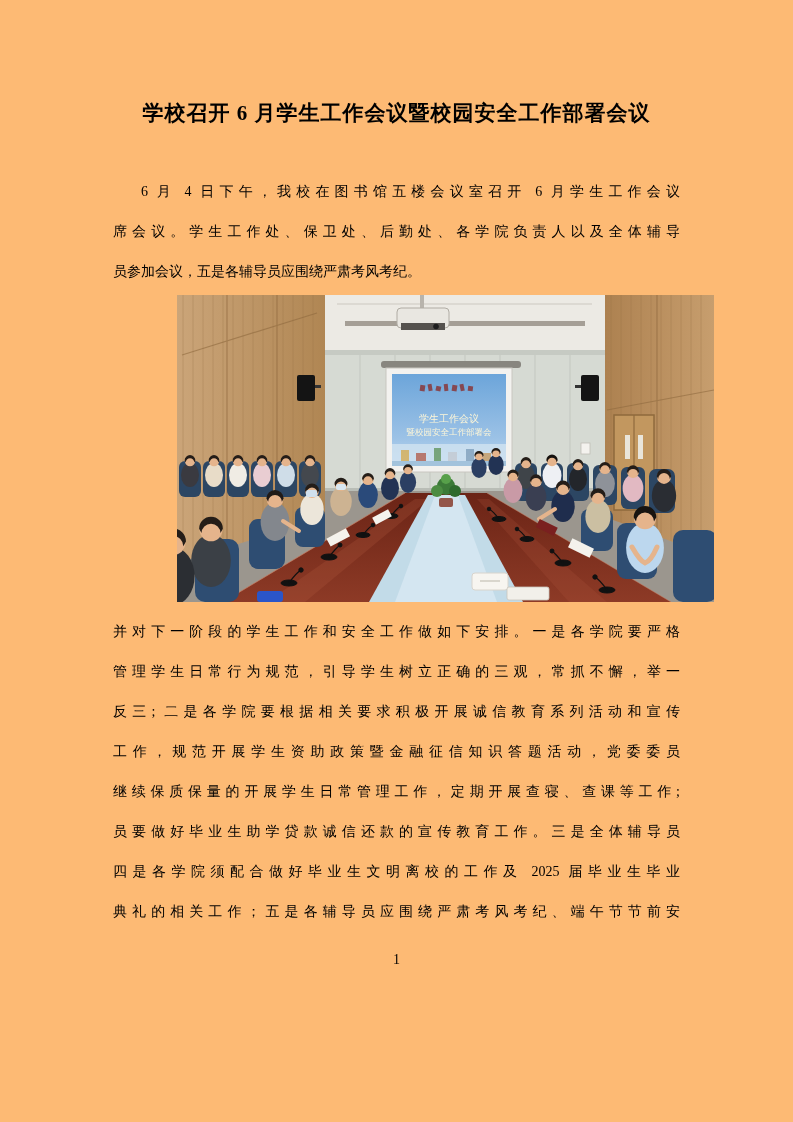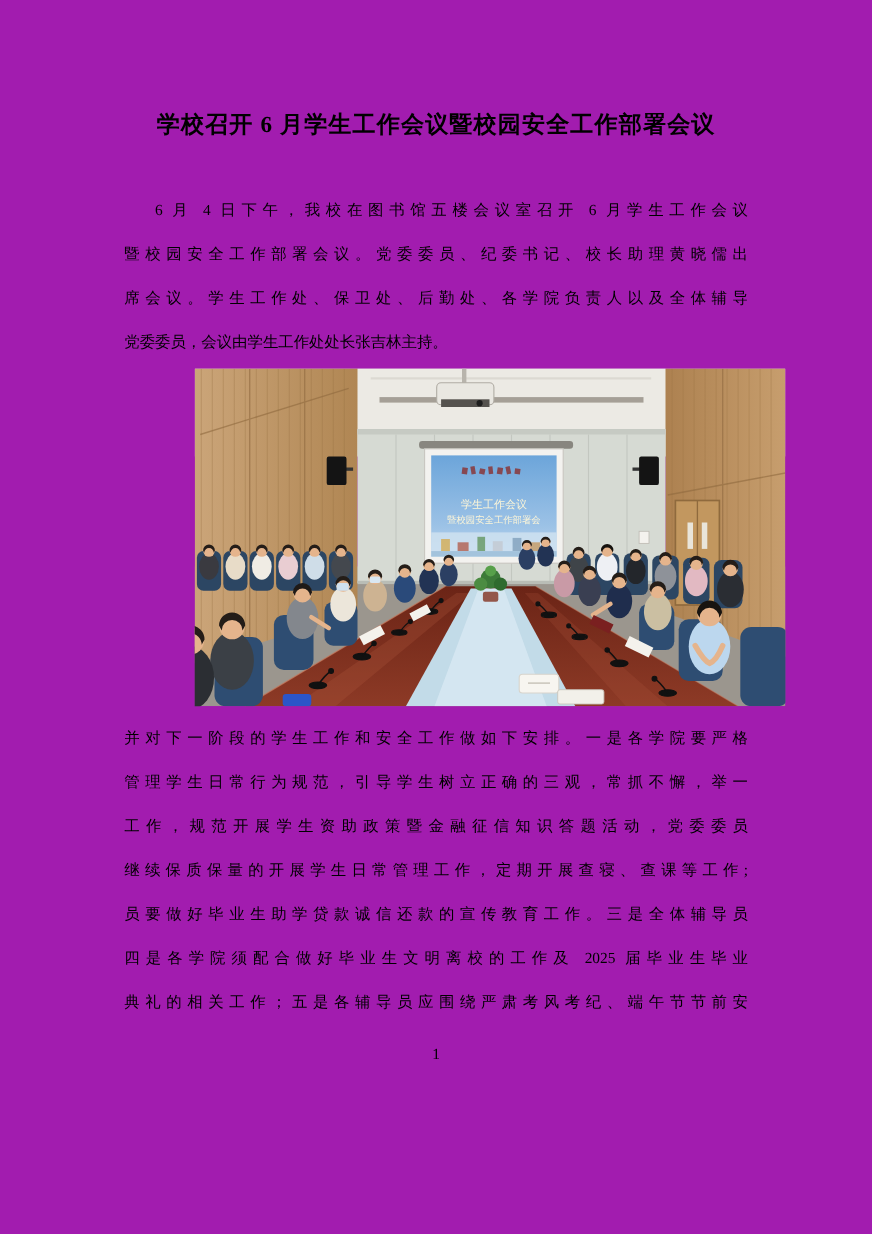--- a/index.html
+++ b/index.html
@@ -1,18 +1,18 @@
 <!DOCTYPE html>
 <html><head>
 <meta charset="utf-8">
 <style>
   html,body{margin:0;padding:0;background:#ffffff;}
   .page{
     width:793px;height:1122px;margin:0 auto;box-sizing:border-box;
-    padding:98px 113px 0 113px;background:#a21caf;overflow:hidden;
+    padding:98px 113px 0 113px;background:#fdba74;overflow:hidden;
     font-family:"Liberation Serif","DejaVu Serif",serif;color:#000;
   }
   .title{
     font-size:21px;line-height:30px;font-weight:bold;text-align:center;
     margin:0 0 44px 0;letter-spacing:1px;
     font-family:"Liberation Serif","DejaVu Serif",serif;
   }
   .para{margin:0;}
   .line{
     font-size:14px;line-height:40px;height:40px;
@@ -28,23 +28,22 @@
 </style>
 </head>
 <body>
 
 <div class="page">
 
   <h1 class="title">学校召开 6 月学生工作会议暨校园安全工作部署会议</h1>
 
   <div class="para">
     <div class="line first">6 月 4 日下午，我校在图书馆五楼会议室召开 6 月学生工作会议</div>
-    <div class="line">暨校园安全工作部署会议。党委委员、纪委书记、校长助理黄晓儒出</div>
     <div class="line">席会议。学生工作处、保卫处、后勤处、各学院负责人以及全体辅导</div>
-    <div class="line plast">党委委员，会议由学生工作处处长张吉林主持。</div>
+    <div class="line plast">员参加会议，五是各辅导员应围绕严肃考风考纪。</div>
   </div>
 
   <figure class="photo">
     <svg width="537" height="307" viewBox="0 0 537 307" xmlns="http://www.w3.org/2000/svg">
       <defs>
         <linearGradient id="wood" x1="0" y1="0" x2="1" y2="0">
           <stop offset="0" stop-color="#cba579"></stop>
             <stop offset="1" stop-color="#b08653"></stop>
         </linearGradient>
         <linearGradient id="wood2" x1="0" y1="0" x2="1" y2="0">
@@ -327,20 +326,21 @@
         <rect x="330" y="292" width="42" height="13" rx="2" fill="#f2f0ea" stroke="#c9c5bc" stroke-width="0.8"></rect>
       </g>
 
       <rect x="80" y="296" width="26" height="11" rx="3" fill="#2b55c8"></rect>
     </svg>
   </figure>
 
   <div class="para">
     <div class="line">并对下一阶段的学生工作和安全工作做如下安排。一是各学院要严格</div>
     <div class="line">管理学生日常行为规范，引导学生树立正确的三观，常抓不懈，举一</div>
+    <div class="line">反三; 二是各学院要根据相关要求积极开展诚信教育系列活动和宣传</div>
     <div class="line">工作，规范开展学生资助政策暨金融征信知识答题活动，党委委员</div>
     <div class="line">继续保质保量的开展学生日常管理工作，定期开展查寝、查课等工作;</div>
     <div class="line">员要做好毕业生助学贷款诚信还款的宣传教育工作。三是全体辅导员</div>
     <div class="line">四是各学院须配合做好毕业生文明离校的工作及 2025 届毕业生毕业</div>
     <div class="line">典礼的相关工作；五是各辅导员应围绕严肃考风考纪、端午节节前安</div>
   </div>
 
   <div class="page-num">1</div>
 
 </div>

